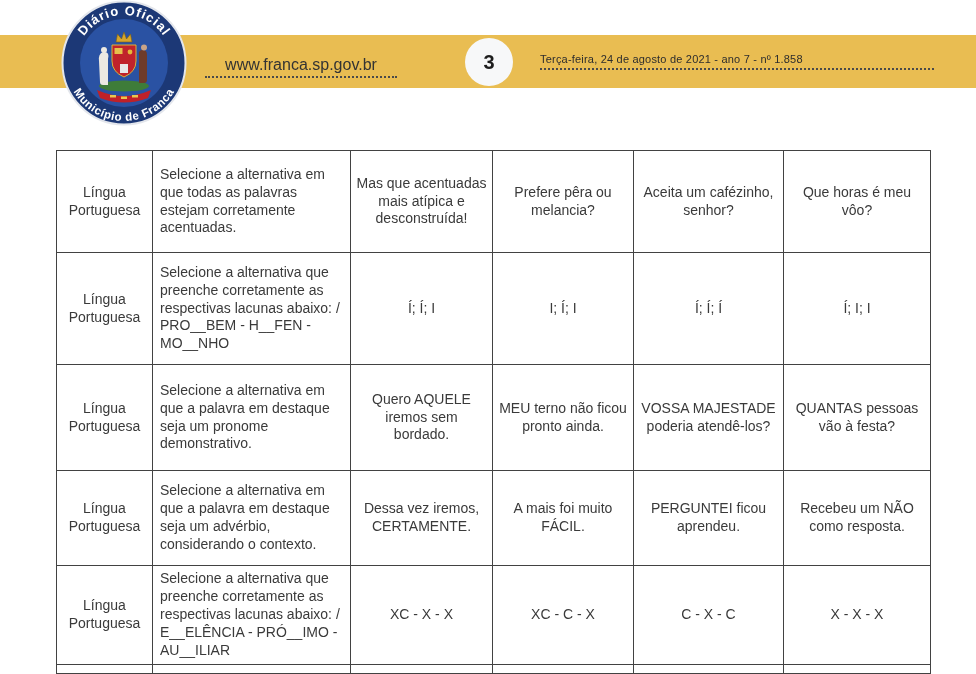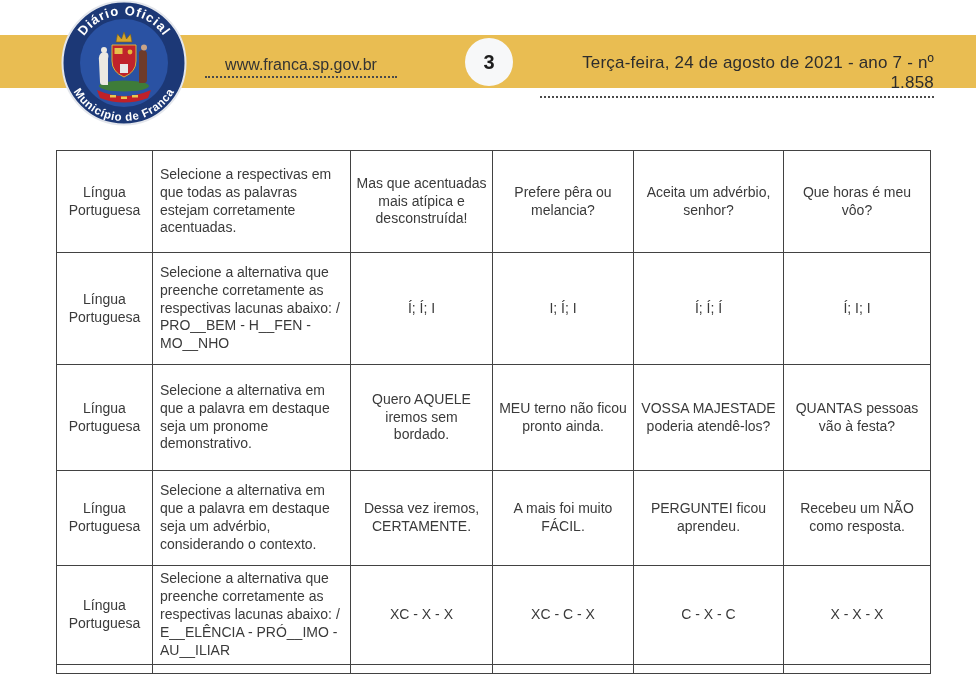--- a/index.html
+++ b/index.html
@@ -19,22 +19,22 @@
   }
   .website .dots { display:block; margin-top:2px; border-bottom:2px dotted #4a4a4a; height:2px; }
 
   .page-circle {
     position:absolute; left:465px; top:38px; width:48px; height:48px; border-radius:50%;
     background:#f7f8f9; display:flex; align-items:center; justify-content:center;
     font-weight:bold; font-size:20px; color:#1d1d1d;
   }
 
   .dateline {
-    position:absolute; left:540px; top:53px; width:394px; text-align:right;
-    font-size:17px; color:#2d2d2d; letter-spacing:0.2px;
+    position:absolute; left:540px; top:53px; width:394px; text-align:left;
+    font-size:11px; color:#2d2d2d; letter-spacing:0.2px;
   }
   .dateline .dots { display:block; margin-top:3px; border-bottom:2px dotted #4a4a4a; height:2px; }
 
   
   table.quiz {
     position:absolute; left:56px; top:150px; width:874px;
     border-collapse:collapse; table-layout:fixed;
     font-size:14px; color:#3a3a3a;
   }
   table.quiz td {
@@ -107,24 +107,24 @@
     <col style="width:96px">
       <col style="width:198px">
       <col style="width:142px">
     <col style="width:141px">
       <col style="width:150px">
       <col style="width:147px">
   </colgroup>
   <tbody>
     <tr class="r1">
       <td>Língua Portuguesa</td>
-      <td class="q">Selecione a respectivas em que todas as palavras estejam corretamente acentuadas.</td>
+      <td class="q">Selecione a alternativa em que todas as palavras estejam corretamente acentuadas.</td>
       <td>Mas que acentuadas mais atípica e desconstruída!</td>
       <td>Prefere pêra ou melancia?</td>
-      <td>Aceita um advérbio, senhor?</td>
+      <td>Aceita um cafézinho, senhor?</td>
       <td>Que horas é meu vôo?</td>
     </tr>
     <tr class="r2">
       <td>Língua Portuguesa</td>
       <td class="q">Selecione a alternativa que preenche corretamente as respectivas lacunas abaixo: / PRO__BEM - H__FEN - MO__NHO</td>
       <td>Í; Í; I</td>
       <td>I; Í; I</td>
       <td>Í; Í; Í</td>
       <td>Í; I; I</td>
     </tr>

